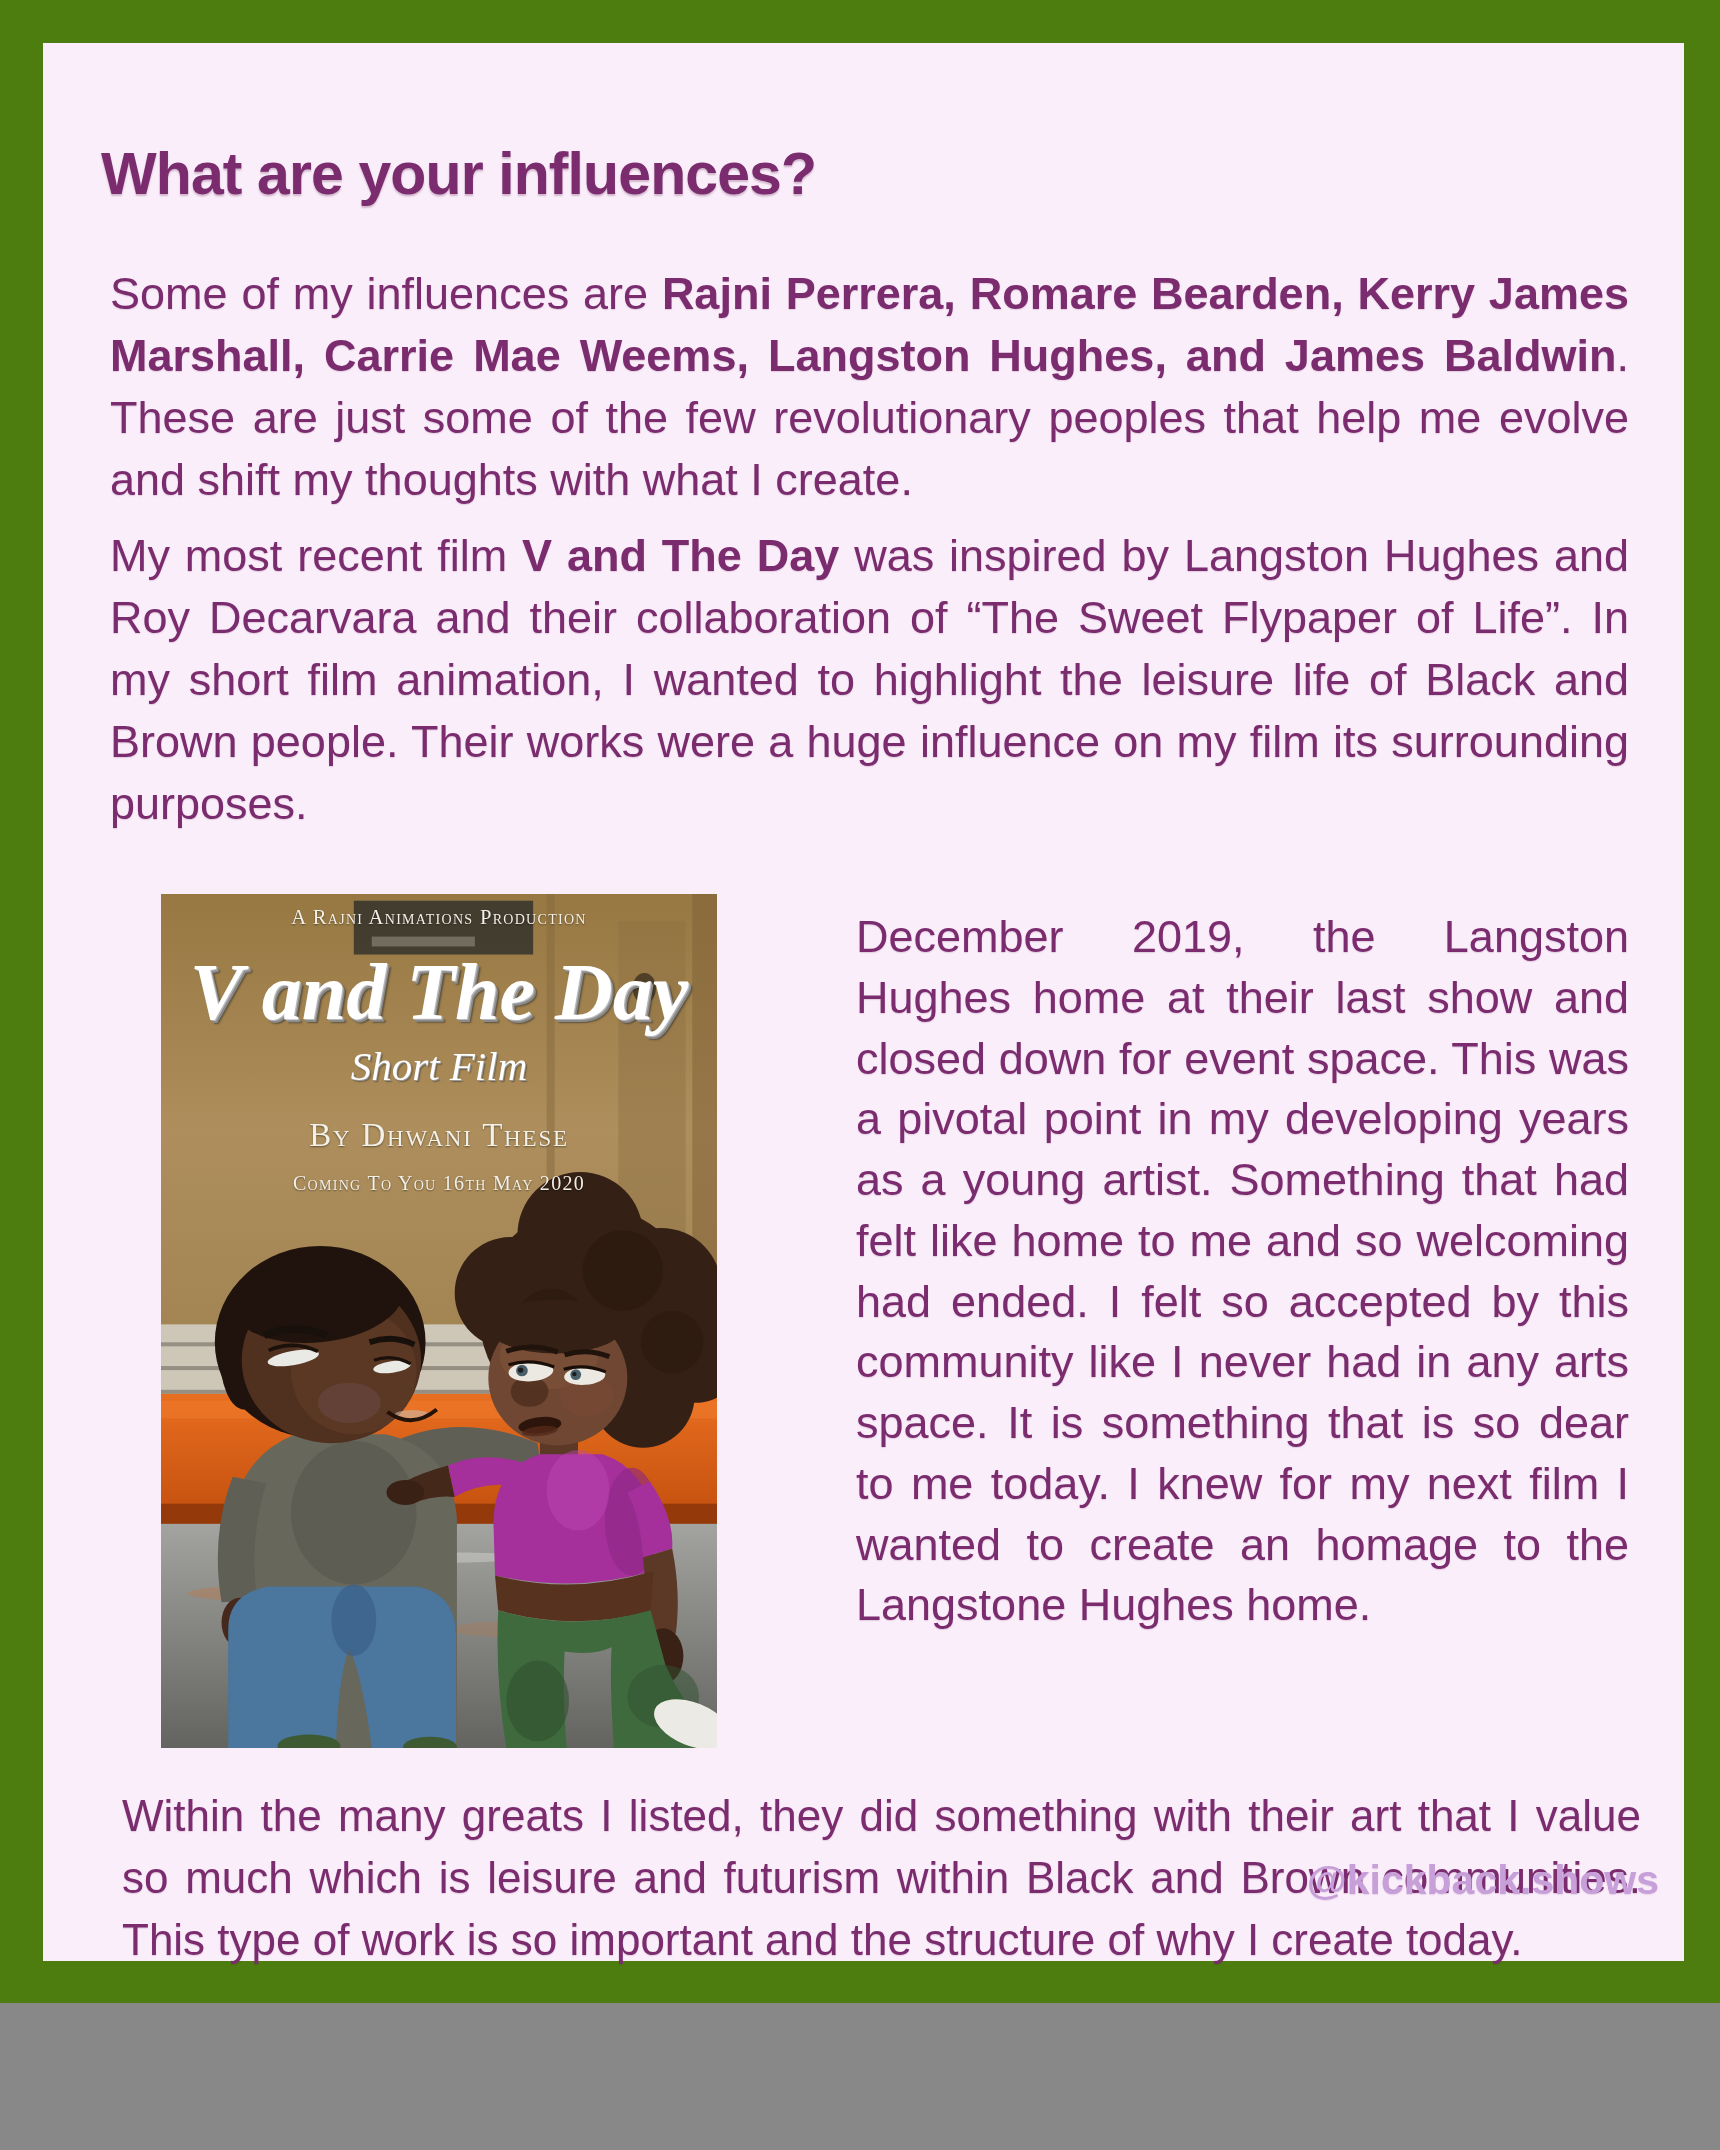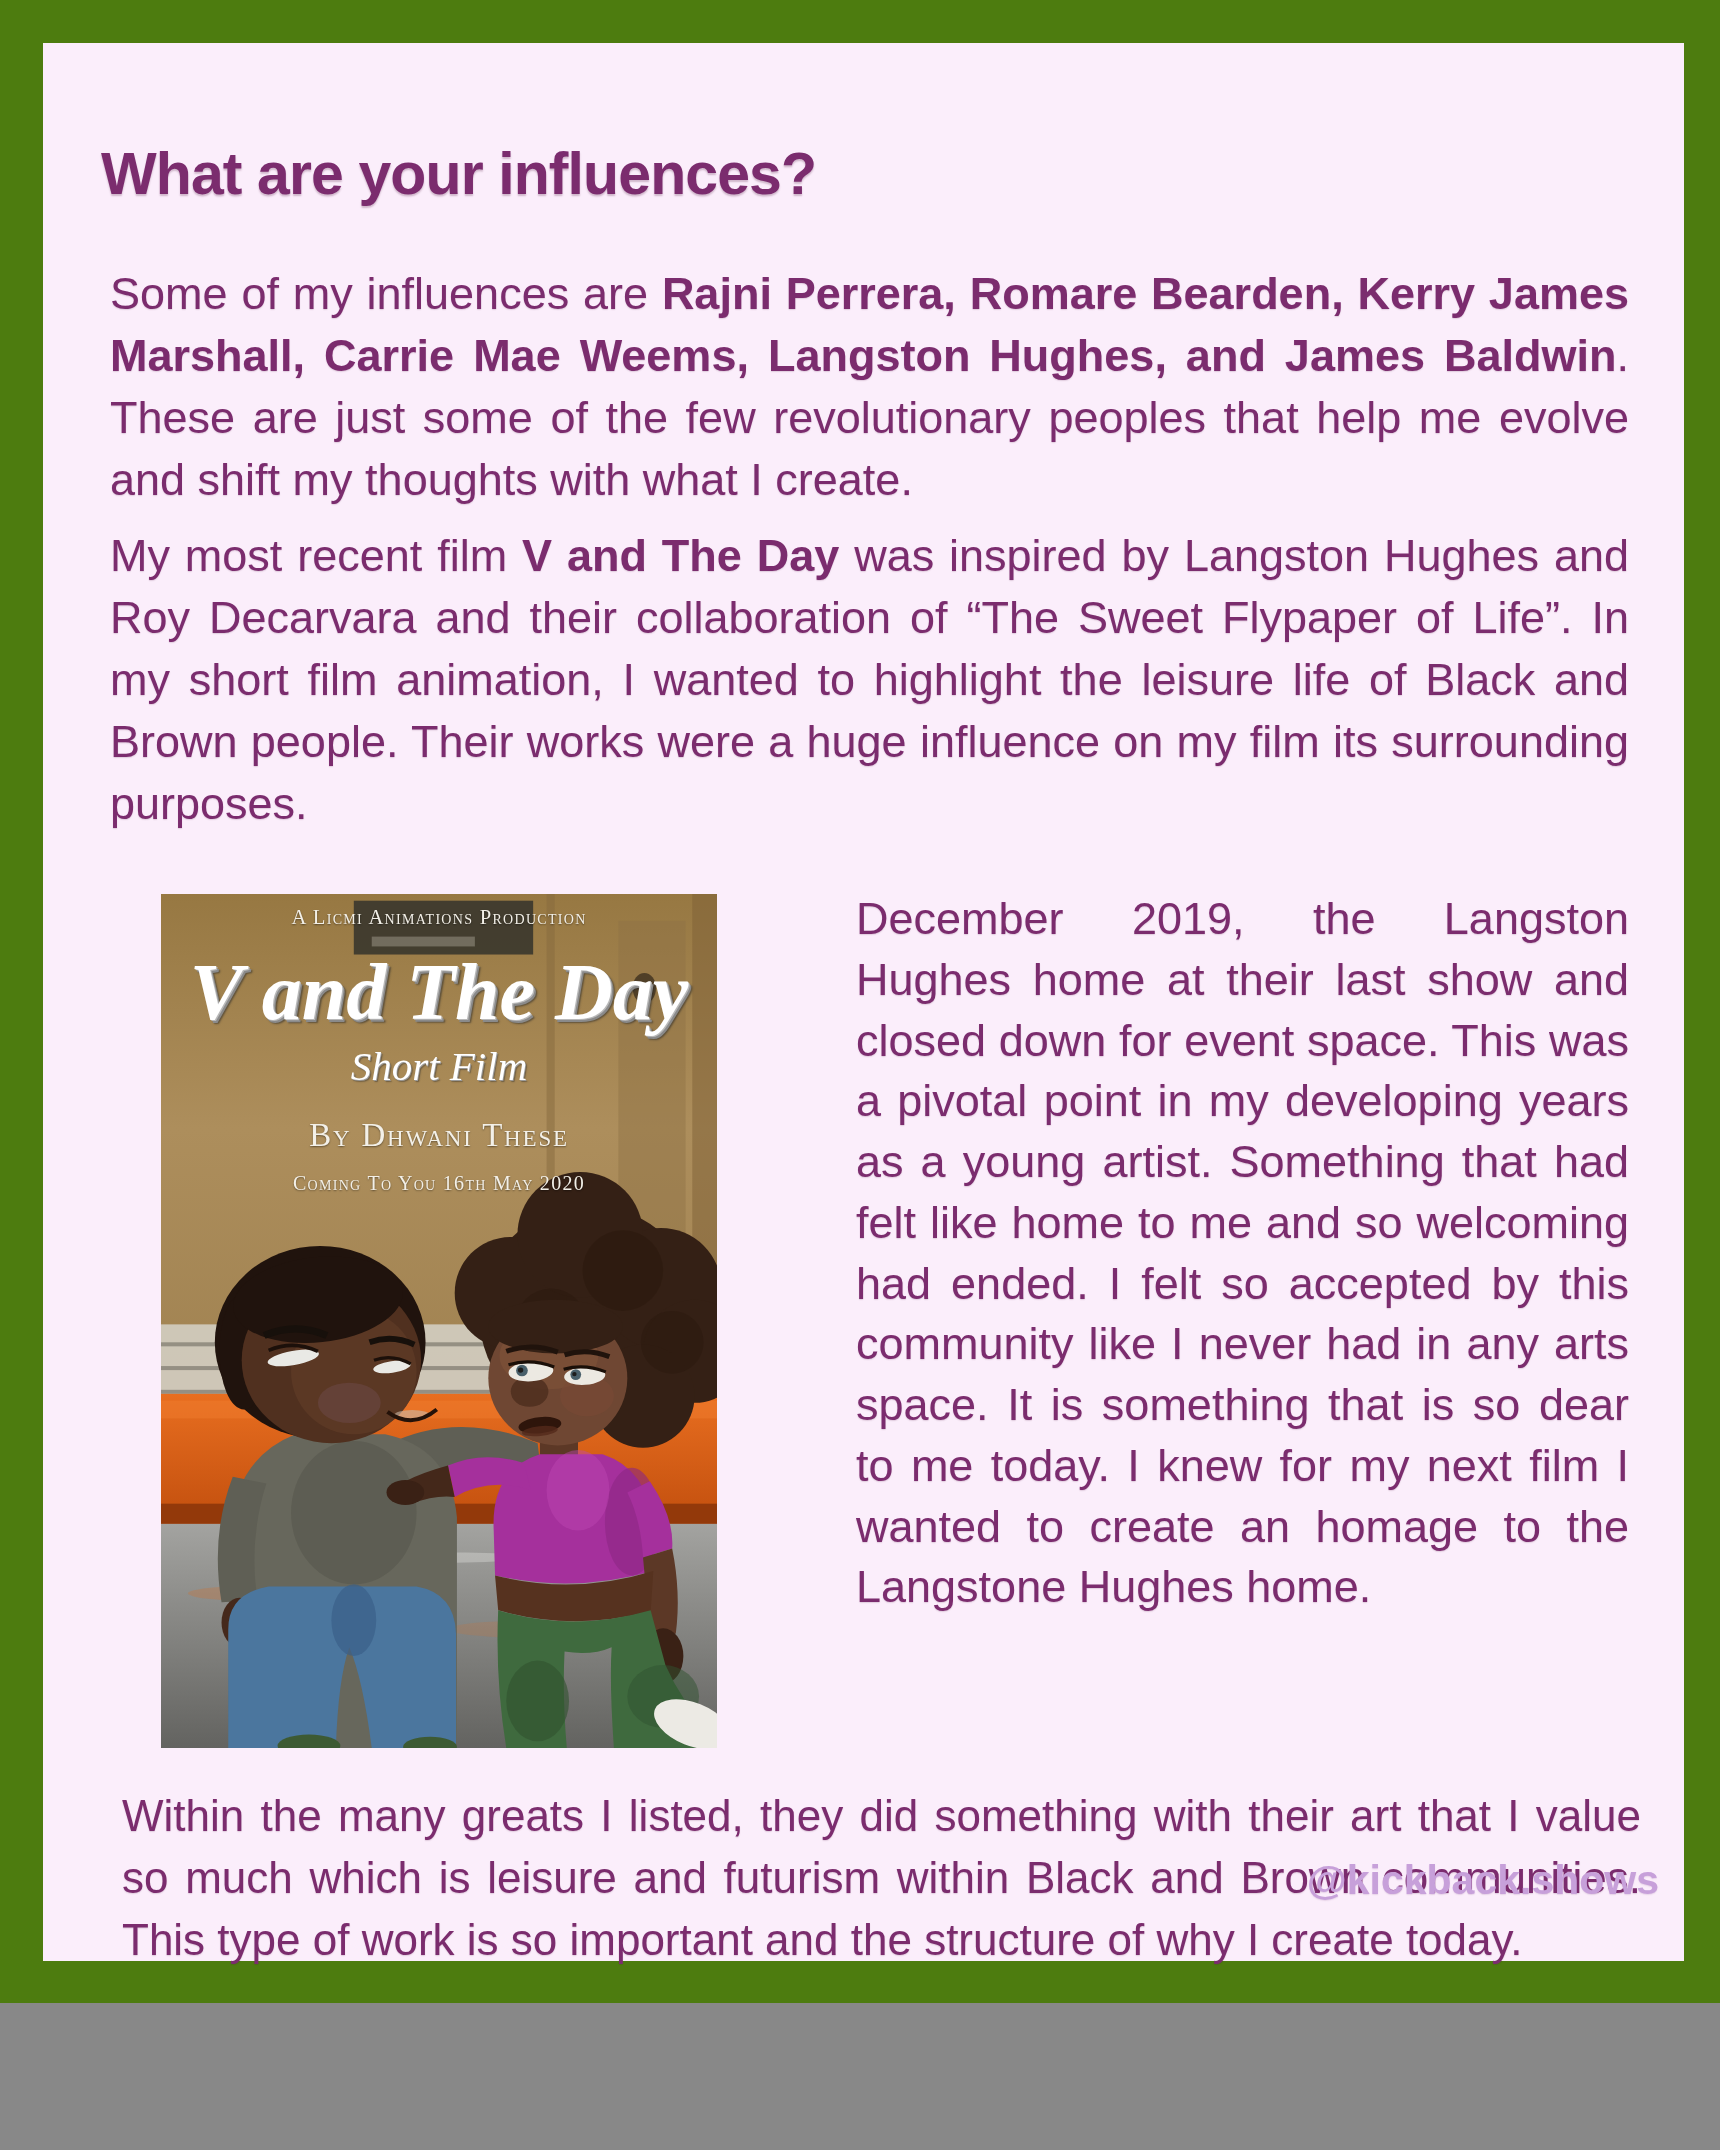--- a/index.html
+++ b/index.html
@@ -29,21 +29,21 @@
     position:absolute;
     margin:9px;
     color:#7b2c6e;
     font-size:45px;
     line-height:1.38;
     text-align:justify;
     text-shadow:0 1.3px 1.3px rgba(80,20,60,.16);
   }
   .par-1{ left:58px; top:211px;  width:1519px; }
   .par-2{ left:58px; top:473px; width:1519px; }
-  .side-par{ left:804px; top:837px; width:773px; font-size:45px; line-height:1.35;}
+  .side-par{ left:804px; top:855px; width:773px; font-size:45px; line-height:1.35;}
   .closing-par{ left:70px; top:1733px; width:1519px; font-size:44px; line-height:1.41;}
   .body-par b{ font-weight:bold; }
 
   .handle{
     position:absolute;
     right:25px; bottom:57px;
     margin:0;
     font-size:41px;
     font-weight:bold;
     color:#c7a0da;
@@ -212,21 +212,21 @@
             <ellipse cx="845" cy="1198" rx="40" ry="11" fill="#54291a" transform="rotate(-6 845 1198)" opacity="0.8"></ellipse>
           </g>
           <g>
             <path d="M810,1270 Q720,1240 640,1275 L655,1345 Q735,1300 825,1330 Z" fill="#a5309c"></path>
             <path d="M640,1275 Q585,1290 545,1310 L560,1360 Q610,1340 655,1345 Z" fill="#44281a"></path>
             <ellipse cx="545" cy="1335" rx="42" ry="28" fill="#3a2115"></ellipse>
           </g>
         </g>
       </svg>
 
-      <p class="poster-text poster-production">A Licmi Animations Production</p>
+      <p class="poster-text poster-production">A Rajni Animations Production</p>
       <p class="poster-text poster-title">V and The Day</p>
       <p class="poster-text poster-subtitle">Short Film</p>
       <p class="poster-text poster-byline">By Dhwani These</p>
       <p class="poster-text poster-release">Coming To You 16th May 2020</p>
     </div>
 
     <p class="body-par side-par">December 2019, the Langston Hughes home at their last show and closed down for event space. This was a pivotal point in my developing years as a young artist. Something that had felt like home to me and so welcoming had ended. I felt so accepted by this community like I never had in any arts space. It is something that is so dear to me today. I knew for my next film I wanted to create an homage to the Langstone Hughes home.</p>
 
     <p class="body-par closing-par">Within the many greats I listed, they did something with their art that I value so much which is leisure and futurism within Black and Brown communities. This type of work is so important and the structure of why I create today.</p>
 

